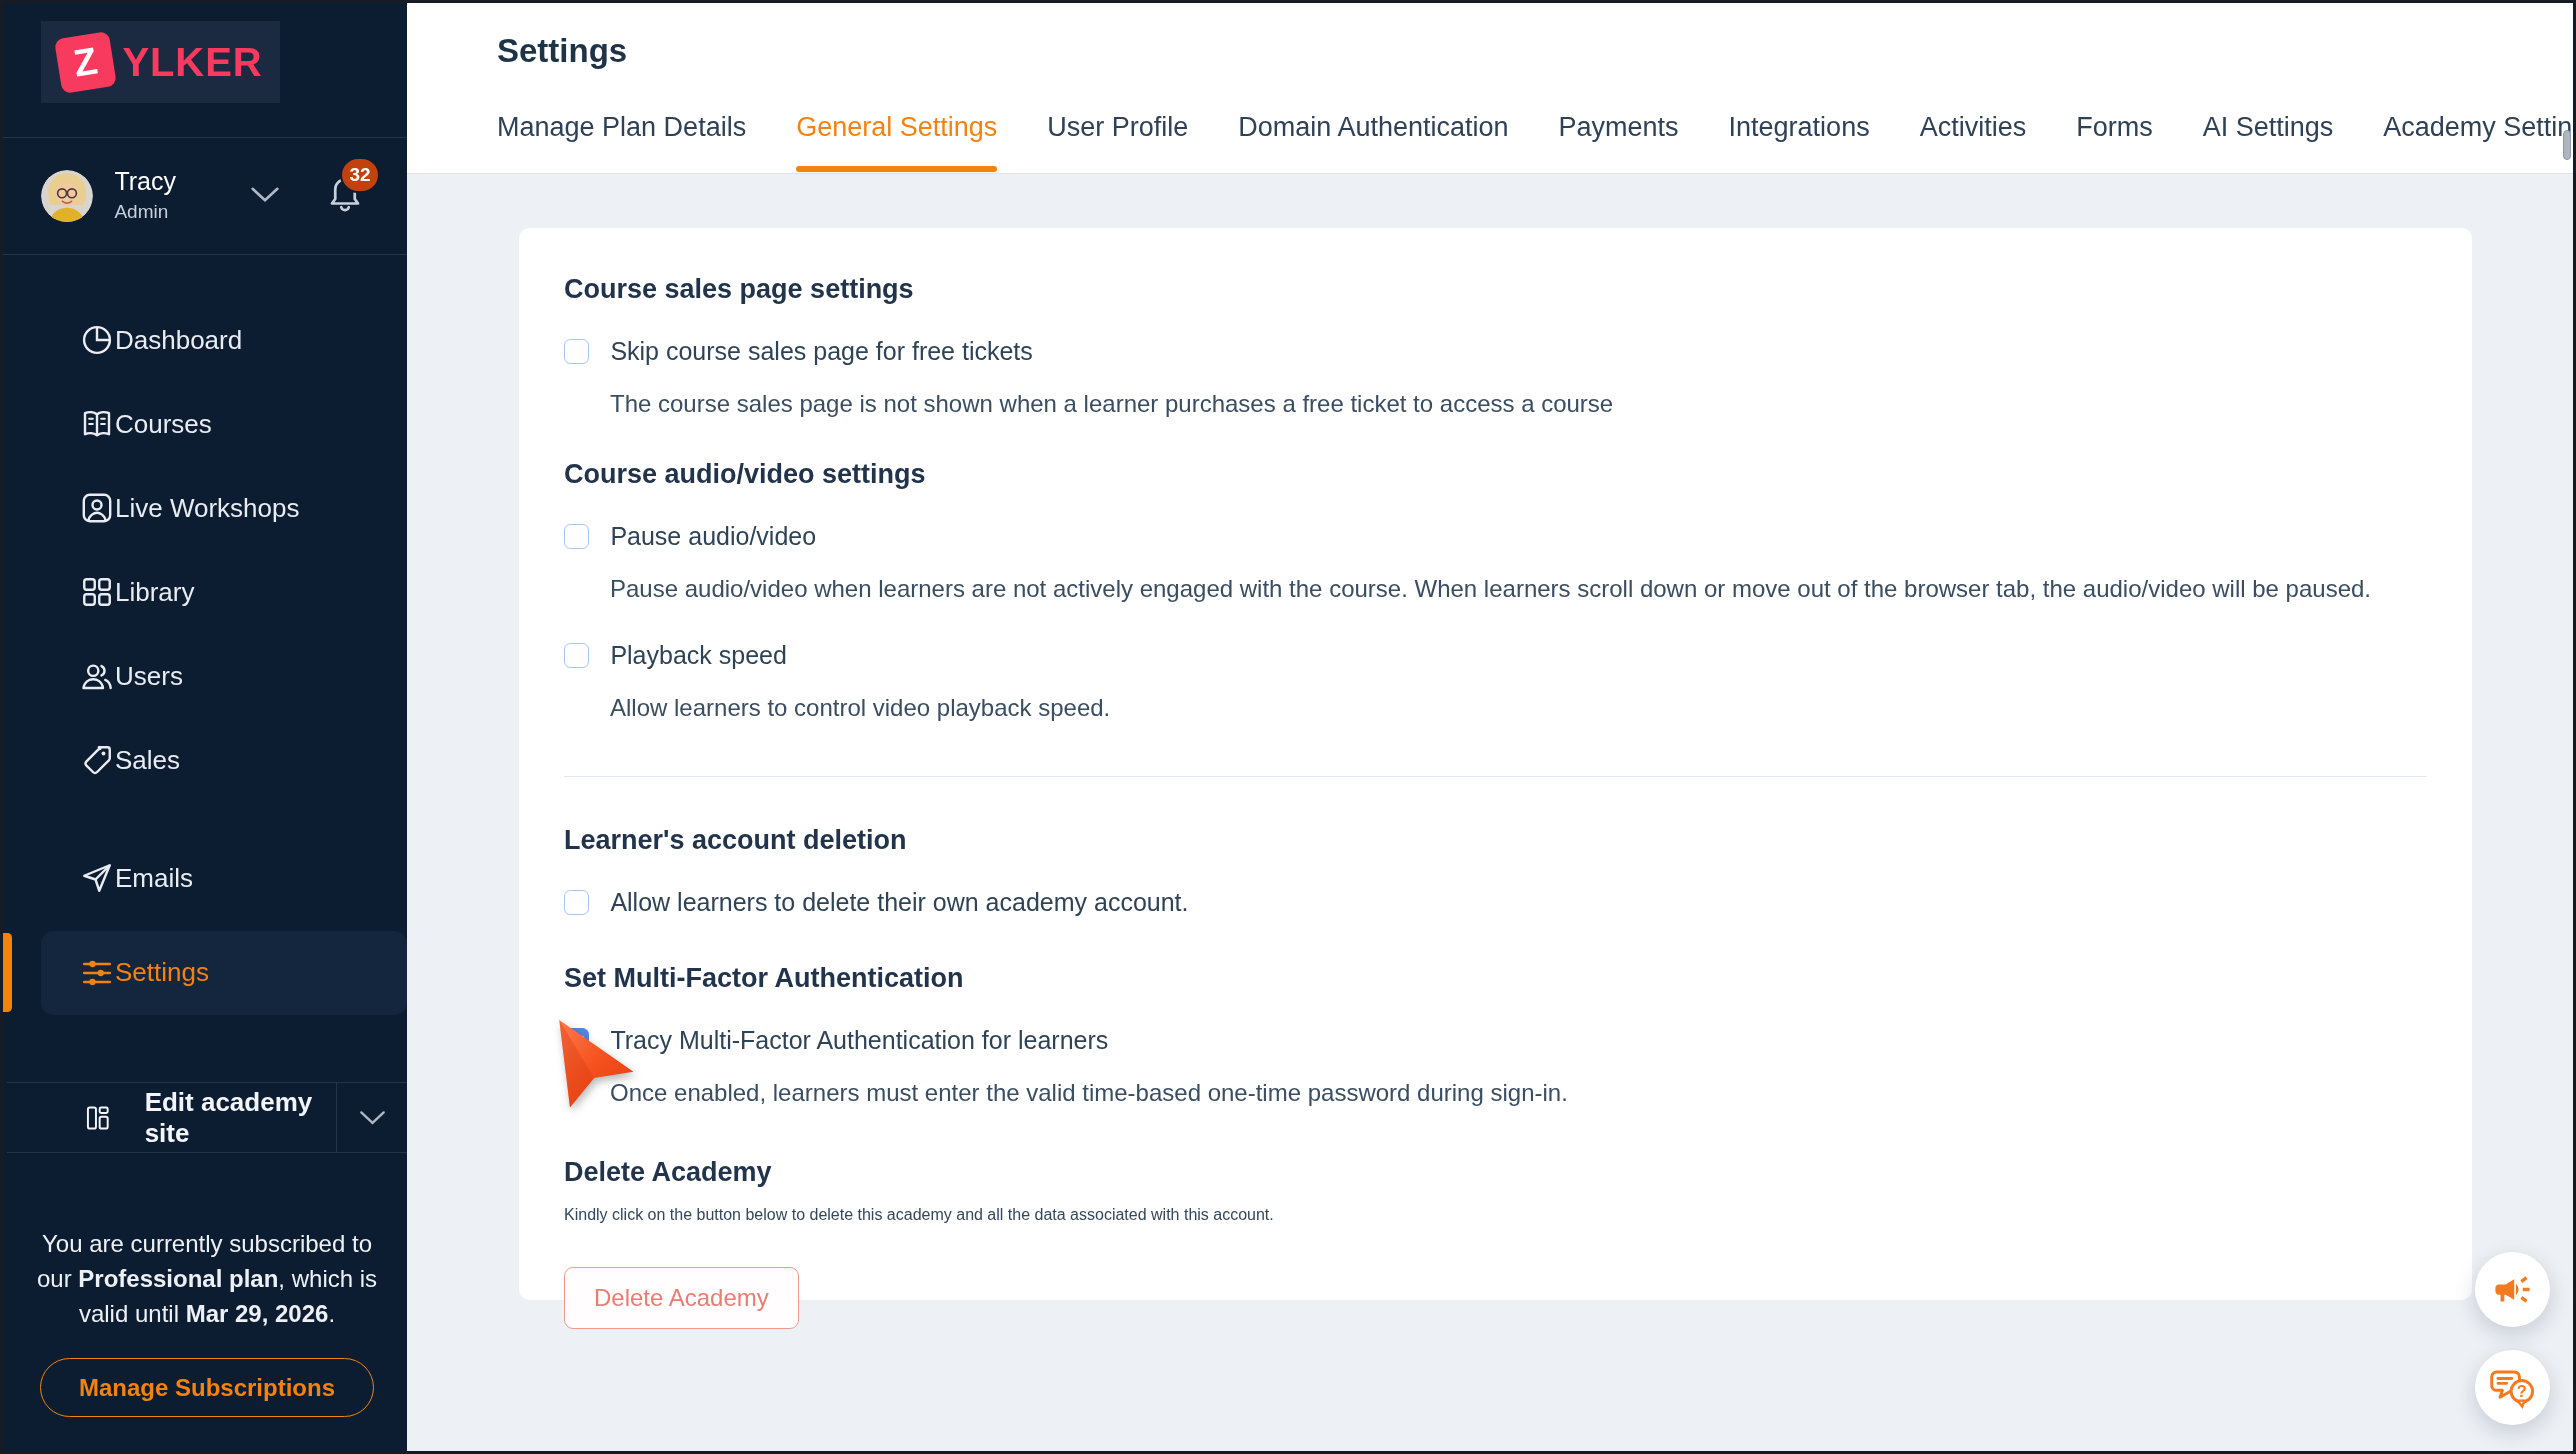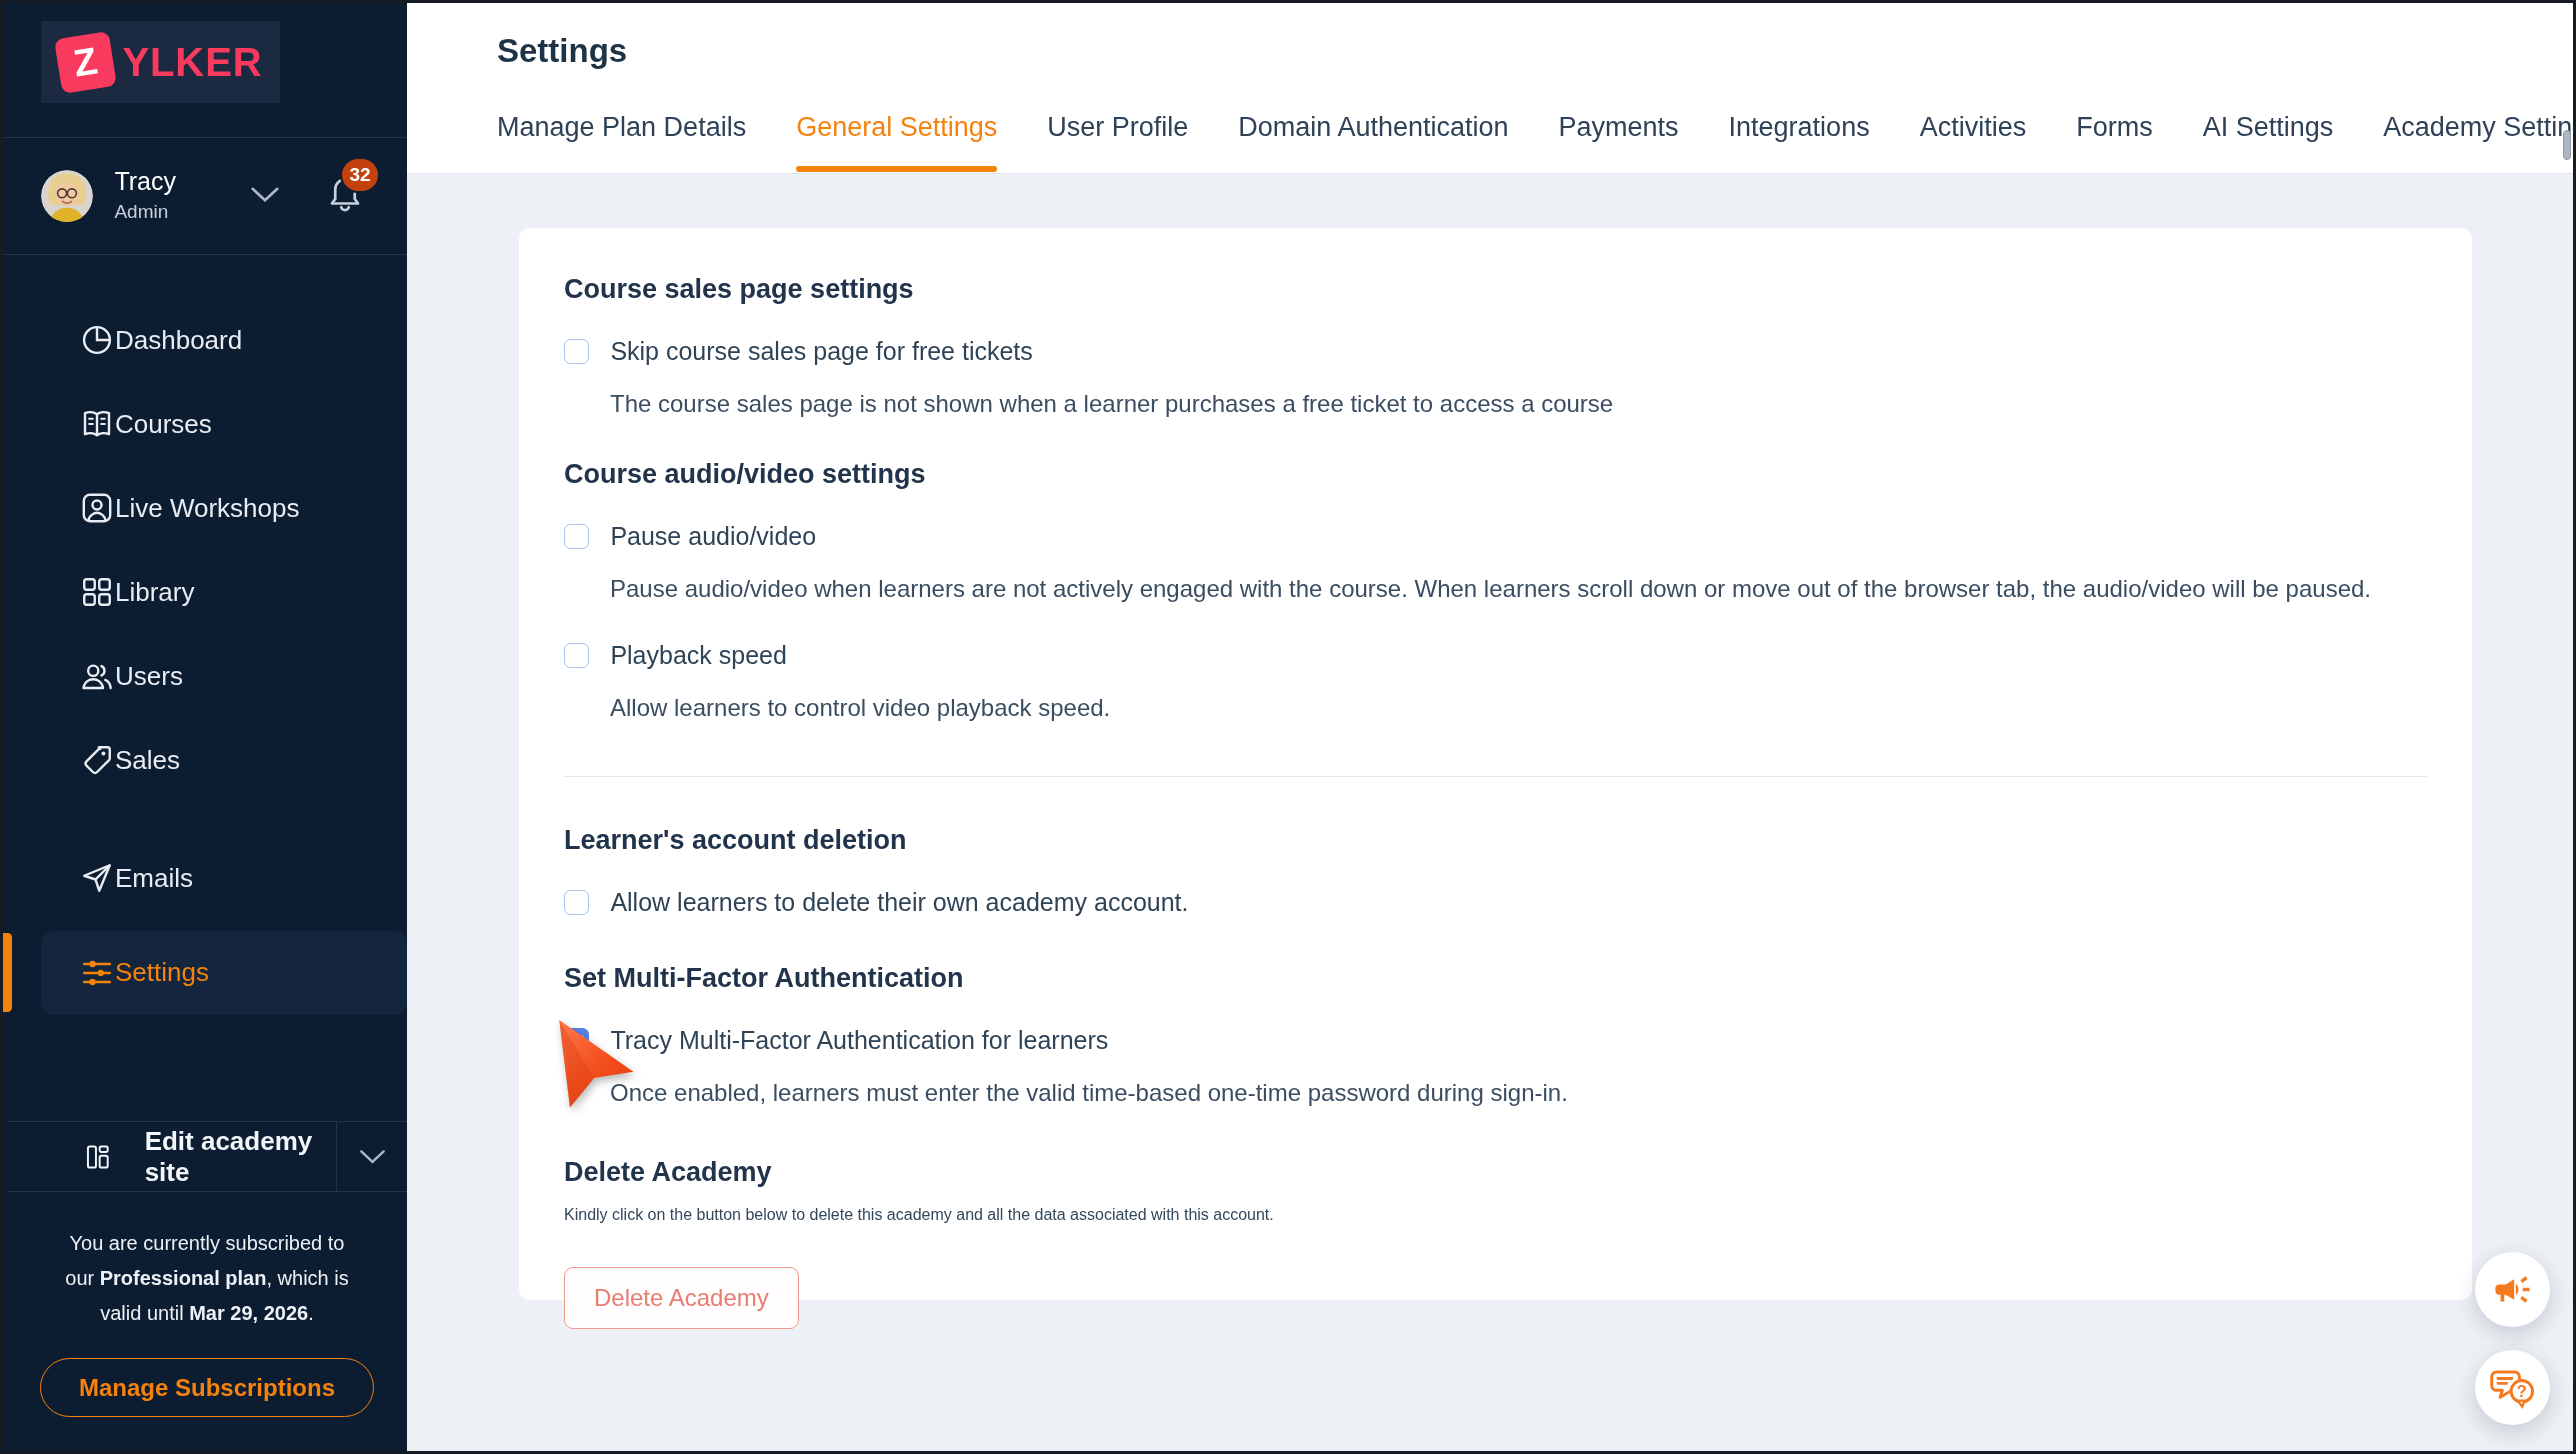--- a/index.html
+++ b/index.html
@@ -65,21 +65,21 @@
   }
   .edit-main{
     flex:1; display:flex; align-items:center; gap:32px; padding-left:76px;
     font-size:26px; font-weight:600; color:#F2F5F9; cursor:pointer;
   }
   .edit-chevron{
     width:71px; border-left:0.9px solid #23334A; display:flex; align-items:center;
     justify-content:center; cursor:pointer;
   }
   .subscription{ padding:34px 25px 34px; text-align:center; }
-  .sub-text{ font-size:20px; line-height:35px; color:#EDF1F6; }
+  .sub-text{ font-size:24px; line-height:35px; color:#EDF1F6;margin-top:39px; }
   .sub-text b{ font-weight:700; }
   .manage-btn{
     margin-top:27px; display:inline-block; background:transparent; cursor:pointer;
     border:1.8px solid #F5820D; color:#F5820D; border-radius:892px;
     padding:14.3px 38px; font-size:24px; font-weight:700; font-family:inherit;
   }
 
   
   .main{ flex:1; display:flex; flex-direction:column; min-width:0; }
   .topbar{ background:#FFFFFF; height:171px; flex:none; position:relative; border-bottom:0.9px solid #DFE4EB; }

